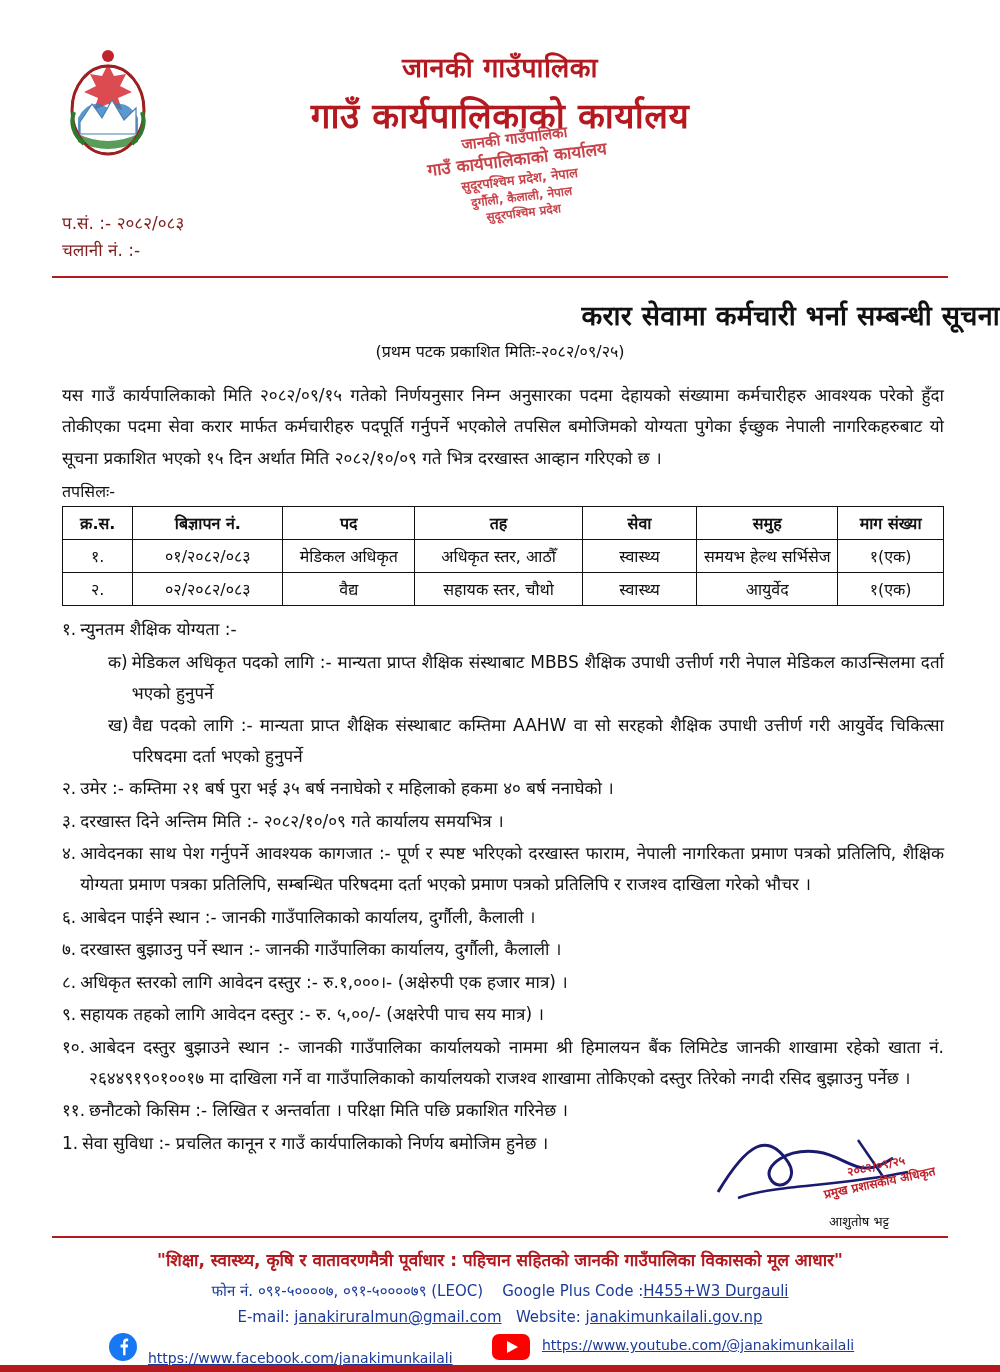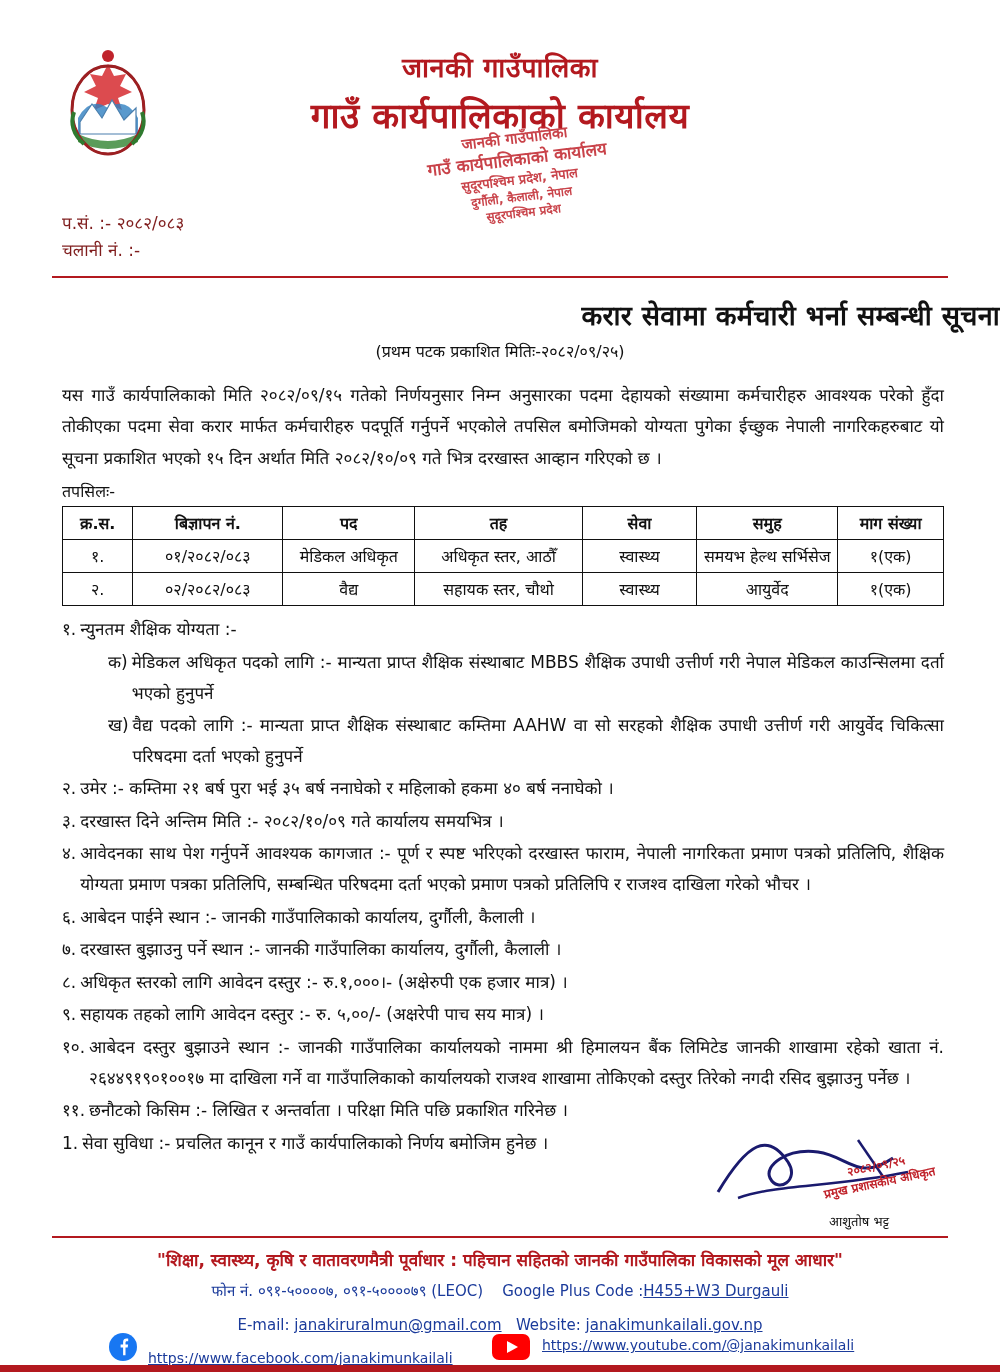--- a/index.html
+++ b/index.html
@@ -98,21 +98,21 @@
   .foot-rule{position:absolute;left:52px;right:52px;top:0;height:2px;background:#b3191f;}
   .motto{
     position:absolute;left:0;right:0;top:12px;text-align:center;
     color:#b3191f;font-size:17px;font-weight:bold;
   }
   .phone{
     position:absolute;left:0;right:0;top:44px;text-align:center;
     color:#1b3b9b;font-size:15px;
   }
   .email{
-    position:absolute;left:0;right:0;top:80px;text-align:center;
+    position:absolute;left:0;right:0;top:72px;text-align:center;
     color:#1b3b9b;font-size:15px;
   }
   .u{text-decoration:underline;}
   .social{
     position:absolute;left:0;right:0;bottom:8px;height:34px;
   }
   .fb{position:absolute;left:108px;top:2px;}
   .fb-label{position:absolute;left:148px;top:7px;font-size:14px;color:#1b3b9b;text-decoration:underline;margin-top:13px;}
   .yt{position:absolute;left:492px;top:4px;}
   .yt-label{position:absolute;left:542px;top:7px;font-size:14px;color:#1b3b9b;text-decoration:underline;}

